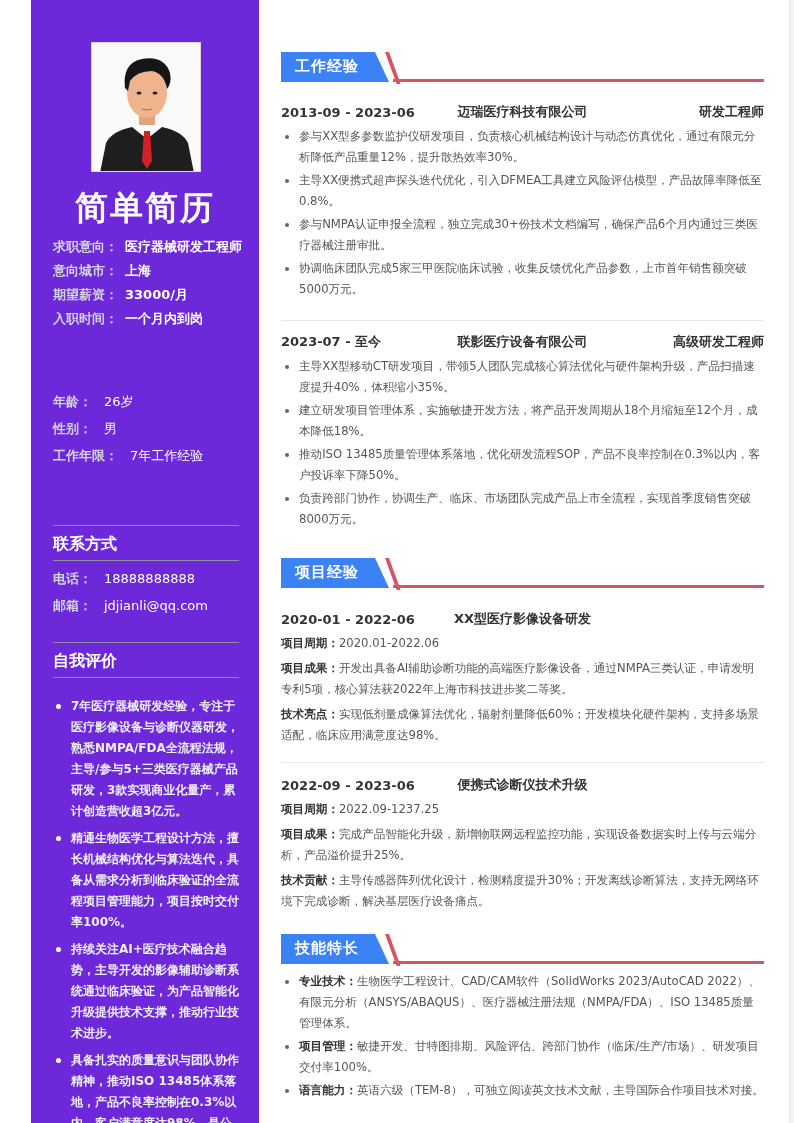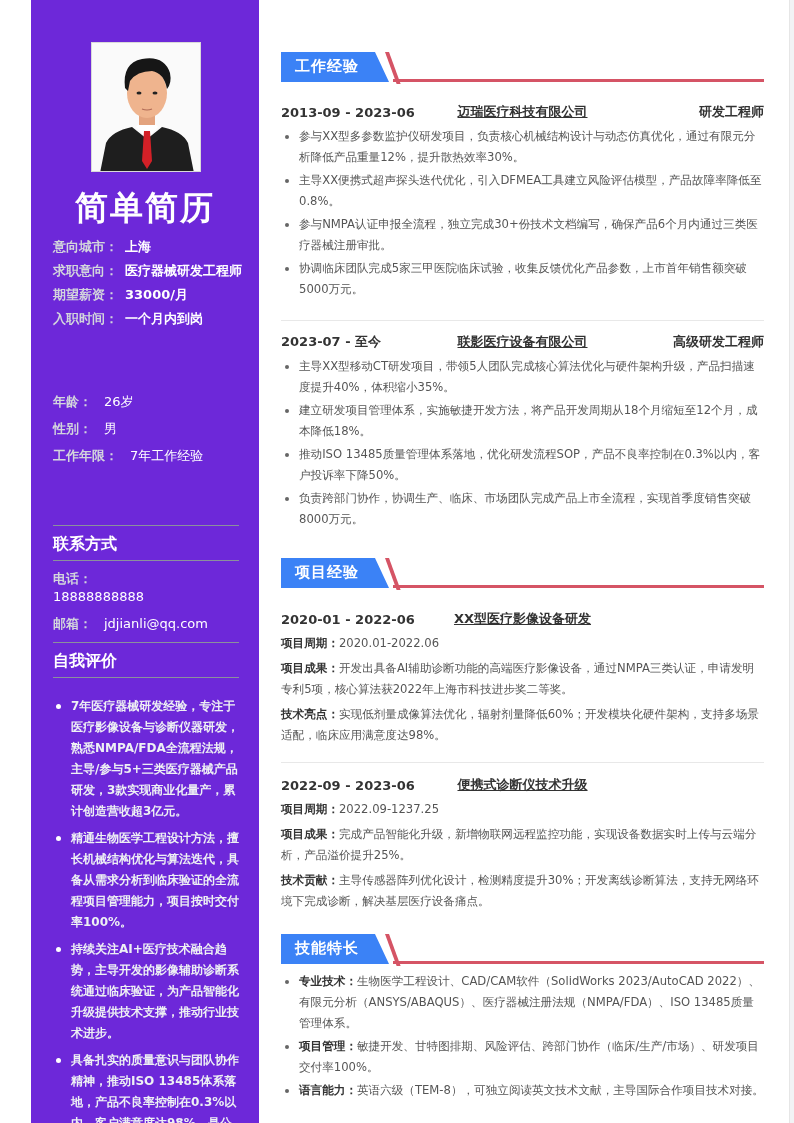--- a/index.html
+++ b/index.html
@@ -25,21 +25,21 @@
   .main { position: absolute; left: 281px; top: 0; width: 483px; }
   .sec-title { position: absolute; left: 0; width: 483px; height: 32px; }
   .sec-title .tab { position: absolute; left: 0; top: 0; height: 30px; width: 108px; background: #3b82f6; clip-path: polygon(0 0, 94px 0, 108px 30px, 0 30px); }
   .sec-title .tab span { position: absolute; left: 14px; top: 5px; font-size: 15px; font-weight: bold; color: #fff; letter-spacing: 1px; }
   .sec-title .slash { position: absolute; left: 104px; top: 0; width: 4px; height: 32px; background: #d55465; transform: skewX(20deg); transform-origin: top left; }
   .sec-title .line { position: absolute; left: 112px; top: 27px; right: 0; height: 3px; background: #d55465; }
 
   .entry { position: absolute; left: 0; width: 483px; }
   .entry-hd { display: flex; justify-content: space-between; align-items: center; font-size: 13px; font-weight: bold; color: #333; height: 20px; }
   .entry-hd .date { width: 160px; }
-  .entry-hd .org { flex: 1; text-align: center; text-decoration: underline; }
+  .entry-hd .org { flex: 1; text-align: center; }
   .entry-hd .role { width: 160px; text-align: right; }
   .blist { list-style: none; margin-top: 4px; }
   .blist li { position: relative; padding-left: 18px; font-size: 11.6px; line-height: 21px; color: #555; margin-bottom: 2px; }
   .blist li::before { content: ""; position: absolute; left: 4px; top: 9px; width: 4px; height: 4px; border-radius: 50%; background: #666; }
   .blist li b { color: #333; }
   .divider { position: absolute; left: 0; width: 483px; height: 1px; background: #e8e8e8; }
   .proj-p { font-size: 11.6px; line-height: 21px; color: #555; margin-top: 4px; }
   .proj-p b { color: #333; }
 </style>
 </head>
@@ -59,26 +59,26 @@
         <path d="M33 45 Q30 20 50 16 Q72 12 78 30 Q80 40 75 46 Q72 30 60 28 Q45 28 38 38 L36 48 Z" fill="#161616"></path>
         <ellipse cx="47" cy="50" rx="2.5" ry="1.6" fill="#222"></ellipse>
         <ellipse cx="63" cy="50" rx="2.5" ry="1.6" fill="#222"></ellipse>
         <path d="M50 66 Q55 68 60 66" stroke="#b06a55" stroke-width="1.2" fill="none"></path>
       </svg>
     </div>
     <div class="name">简单简历</div>
 
     <div class="intent">
       <div class="row">
+        <span class="lbl">求职意向：</span>
+        <span class="val">医疗器械研发工程师</span>
+      </div>
+      <div class="row">
         <span class="lbl">意向城市：</span>
         <span class="val">上海</span>
-      </div>
-      <div class="row">
-        <span class="lbl">求职意向：</span>
-        <span class="val">医疗器械研发工程师</span>
       </div>
       <div class="row">
         <span class="lbl">期望薪资：</span>
         <span class="val">33000/月</span>
       </div>
       <div class="row">
         <span class="lbl">入职时间：</span>
         <span class="val">一个月内到岗</span>
       </div>
     </div>
@@ -93,21 +93,21 @@
         <span class="v">男</span>
       </div>
       <div class="kv">
         <span class="k">工作年限：</span>
         <span class="v">7年工作经验</span>
       </div>
     </div>
 
     <div class="side-sec" style="top:525px;">
       <div class="hd">联系方式</div>
-      <div class="kv" style="flex-direction:column;">
+      <div class="kv" style="">
         <span class="k">电话：</span>
         <span class="v">18888888888</span>
       </div>
       <div class="kv">
         <span class="k">邮箱：</span>
         <span class="v">jdjianli@qq.com</span>
       </div>
     </div>
 
     <div class="side-sec" style="top:642px;">

